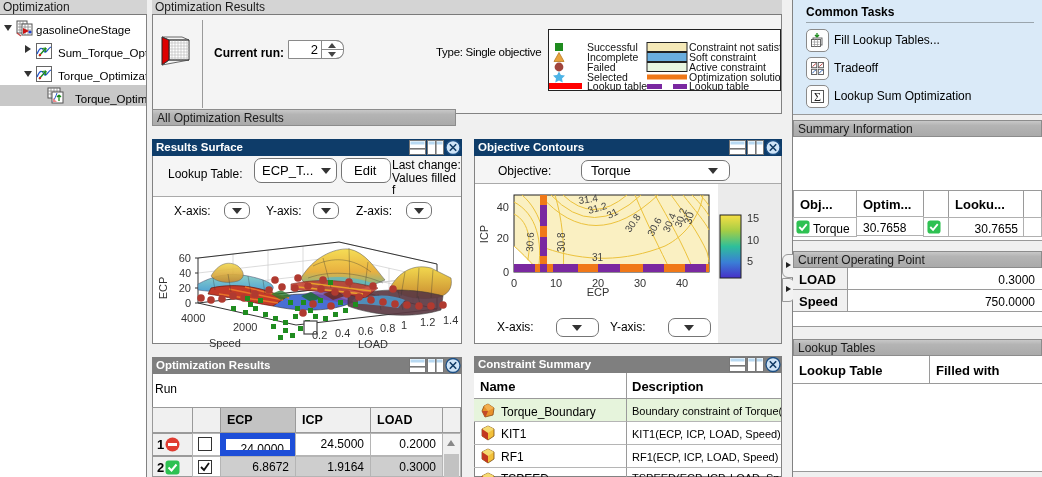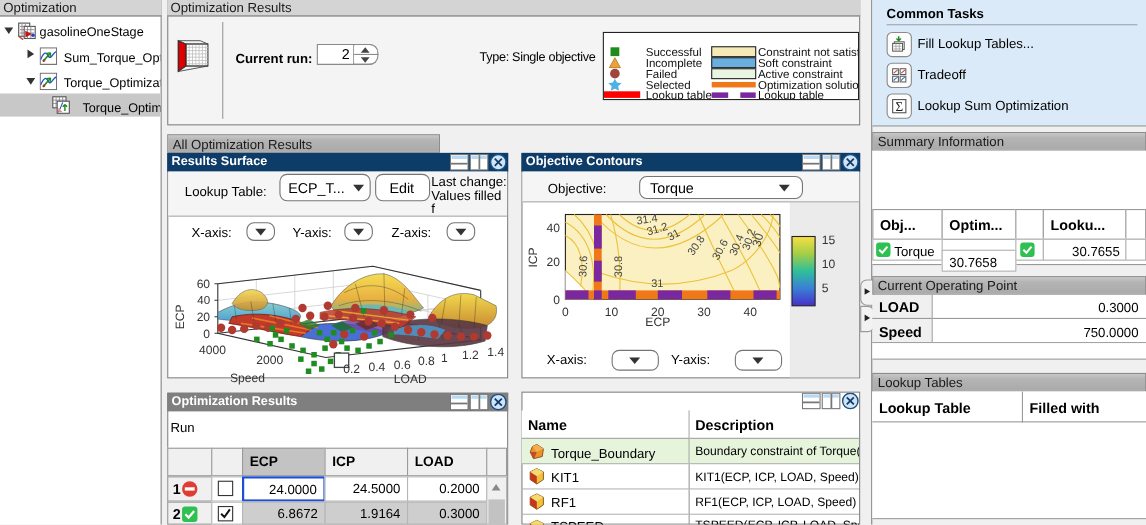--- a/index.html
+++ b/index.html
@@ -117,21 +117,21 @@
     <text x="38" y="50.5" font-size="10.5" fill="#111">Selected</text>
     <text x="38" y="60" font-size="10.5" fill="#111">Lookup table</text>
     <text x="140" y="20.5" font-size="10.5" fill="#111">Constraint not satisfie</text>
     <text x="140" y="30.5" font-size="10.5" fill="#111">Soft constraint</text>
     <text x="140" y="40.5" font-size="10.5" fill="#111">Active constraint</text>
     <text x="140" y="50.5" font-size="10.5" fill="#111">Optimization solution</text>
     <text x="140" y="60" font-size="10.5" fill="#111">Lookup table</text>
   </svg>
 </div>
 
-<div class="hdr2" style="left:152px;top:122px;width:248px">All Optimization Results</div>
+<div class="hdr2" style="left:152px;top:109px;width:304px">All Optimization Results</div>
 
 <div class="pane" style="left:152px;top:139px;width:310px;height:205px"></div>
 <div class="tbb" style="left:152px;top:139px;width:310px">Results Surface</div>
 <div class="abs" id="icons-rs" style="left:409px;top:140px"><svg width="52" height="16" viewBox="0 0 52 16">
     <rect x="0.5" y="0.5" width="16" height="14" fill="#fff" stroke="#777" stroke-width="1"></rect>
     <rect x="1.5" y="1.5" width="14" height="3" fill="#b8d9f2"></rect>
     <rect x="1" y="8" width="15" height="1.6" fill="#777"></rect>
     <rect x="18.5" y="0.5" width="16" height="14" fill="#fff" stroke="#777" stroke-width="1"></rect>
     <rect x="19.5" y="1.5" width="6.2" height="3" fill="#b8d9f2"></rect>
     <rect x="27.3" y="1.5" width="6.2" height="3" fill="#b8d9f2"></rect>
@@ -313,21 +313,21 @@
   <div class="cell hcol" style="left:218px;top:0;width:73px;height:26px;background:#f0f0f0;border:1px solid #9a9a9a;padding:5px 0 0 6px">LOAD</div>
   <div class="cell" style="left:290px;top:0;width:19px;height:26px;background:#f0f0f0;border:1px solid #9a9a9a"></div>
 
   <div class="cell b t13" style="left:0;top:26px;width:41px;height:23px;background:#f0f0f0;border:1px solid #9a9a9a;padding:3px 0 0 4px">1</div>
   <svg class="abs" style="left:13px;top:30px" width="15" height="15" viewBox="0 0 15 15">
         <circle cx="7.5" cy="7.5" r="7" fill="#e03c31"></circle>
         <rect x="3" y="6" width="9" height="3" fill="#fff"></rect>
       </svg>
   <div class="cell" style="left:40px;top:26px;width:29px;height:23px;background:#fff;border:1px solid #b5b5b5"></div>
   <div class="abs" style="left:46px;top:30px;width:14px;height:14px;background:#fff;border:1.5px solid #333"></div>
-  <div class="cell num" style="left:68px;top:26px;width:76px;height:23px;background:#fff;border:2px solid #1d4ed8;padding:3px 6px 0 0;text-align:right">24.0000</div>
+  <div class="cell num" style="left:68px;top:26px;width:76px;height:23px;background:#fff;border:6px solid #1d4ed8;padding:3px 6px 0 0;text-align:right">24.0000</div>
   <div class="cell num" style="left:143px;top:26px;width:76px;height:23px;background:#fff;border:1px solid #b5b5b5;padding:3px 6px 0 0;text-align:right">24.5000</div>
   <div class="cell num" style="left:218px;top:26px;width:73px;height:23px;background:#fff;border:1px solid #b5b5b5;padding:3px 6px 0 0;text-align:right">0.2000</div>
 
   <div class="cell b t13" style="left:0;top:49px;width:41px;height:21px;background:#f0f0f0;border:1px solid #9a9a9a;padding:3px 0 0 4px">2</div>
   <svg class="abs" style="left:13px;top:53px" width="15" height="15" viewBox="0 0 15 15">
         <rect x="0.5" y="0.5" width="14" height="14" rx="3" fill="#2ec152"></rect>
         <path d="M3.5 7.5 L6.5 10.5 L11.5 4.5" stroke="#fff" stroke-width="2" fill="none"></path>
       </svg>
   <div class="cell" style="left:40px;top:49px;width:29px;height:21px;background:#fff;border:1px solid #b5b5b5"></div>
   <div class="abs" style="left:46px;top:53px;width:14px;height:14px;background:#fff;border:1.5px solid #333"></div>
@@ -443,20 +443,21 @@
 </svg>
 </div>
 <div class="abs t12" style="left:497px;top:320px">X-axis:</div>
 <div class="dd" style="left:556px;top:318px;width:43px;height:19px"></div>
 <div class="dda" style="left:572px;top:325px"></div>
 <div class="abs t12" style="left:610px;top:320px">Y-axis:</div>
 <div class="dd" style="left:668px;top:318px;width:43px;height:19px"></div>
 <div class="dda" style="left:684px;top:325px"></div>
 
 <div class="pane" style="left:474px;top:356px;width:308px;height:121px"></div>
+<div class="tbg" style="left:474px;top:356px;width:308px">Constraint Summary</div>
 <div class="abs" id="icons-cs" style="left:729px;top:357px"><svg width="52" height="16" viewBox="0 0 52 16">
     <rect x="0.5" y="0.5" width="16" height="14" fill="#fff" stroke="#777" stroke-width="1"></rect>
     <rect x="1.5" y="1.5" width="14" height="3" fill="#b8d9f2"></rect>
     <rect x="1" y="8" width="15" height="1.6" fill="#777"></rect>
     <rect x="18.5" y="0.5" width="16" height="14" fill="#fff" stroke="#777" stroke-width="1"></rect>
     <rect x="19.5" y="1.5" width="6.2" height="3" fill="#b8d9f2"></rect>
     <rect x="27.3" y="1.5" width="6.2" height="3" fill="#b8d9f2"></rect>
     <rect x="26" y="1" width="1.6" height="13" fill="#777"></rect>
     <circle cx="44" cy="7.5" r="7" fill="#cfe4f7" stroke="#1c4f85" stroke-width="1.3"></circle>
     <path d="M40.8 4.3 L47.2 10.7 M47.2 4.3 L40.8 10.7" stroke="#123c66" stroke-width="1.6"></path>
@@ -543,21 +544,21 @@
   <div class="cell b t13" style="left:63px;top:0;width:68px;height:28px;background:#fff;border:1px solid #9a9a9a;padding:6px 0 0 6px">Optim...</div>
   <div class="cell" style="left:130px;top:0;width:26px;height:28px;background:#fff;border:1px solid #9a9a9a"></div>
   <div class="cell b t13" style="left:155px;top:0;width:76px;height:28px;background:#fff;border:1px solid #9a9a9a;padding:6px 0 0 6px">Looku...</div>
   <div class="cell" style="left:230px;top:0;width:19px;height:28px;background:#fff;border:1px solid #9a9a9a"></div>
   <div class="cell" style="left:0;top:27px;width:64px;height:20px;background:#fff;border:1px solid #b0b0b0"></div>
   <svg class="abs" style="left:3px;top:30px" width="14" height="14" viewBox="0 0 15 15">
         <rect x="0.5" y="0.5" width="14" height="14" rx="3" fill="#2ec152"></rect>
         <path d="M3.5 7.5 L6.5 10.5 L11.5 4.5" stroke="#fff" stroke-width="2" fill="none"></path>
       </svg>
   <div class="abs t12" style="left:20px;top:32px">Torque</div>
-  <div class="cell t12" style="left:63px;top:37px;width:68px;height:20px;background:#fff;border:1px solid #b0b0b0;padding:4px 0 0 6px">30.7658</div>
+  <div class="cell t12" style="left:63px;top:26px;width:68px;height:20px;background:#fff;border:1px solid #b0b0b0;padding:4px 0 0 6px">30.7658</div>
   <div class="cell" style="left:130px;top:27px;width:26px;height:20px;background:#fff;border:1px solid #b0b0b0"></div>
   <svg class="abs" style="left:134px;top:30px" width="14" height="14" viewBox="0 0 15 15">
         <rect x="0.5" y="0.5" width="14" height="14" rx="3" fill="#2ec152"></rect>
         <path d="M3.5 7.5 L6.5 10.5 L11.5 4.5" stroke="#fff" stroke-width="2" fill="none"></path>
       </svg>
   <div class="cell t12" style="left:155px;top:27px;width:76px;height:20px;background:#fff;border:1px solid #b0b0b0;padding:4px 5px 0 0;text-align:right">30.7655</div>
   <div class="cell" style="left:230px;top:27px;width:19px;height:20px;background:#fff;border:1px solid #b0b0b0"></div>
 </div>
 
 <div class="hdr2" style="left:793px;top:251px;width:249px">Current Operating Point</div>

